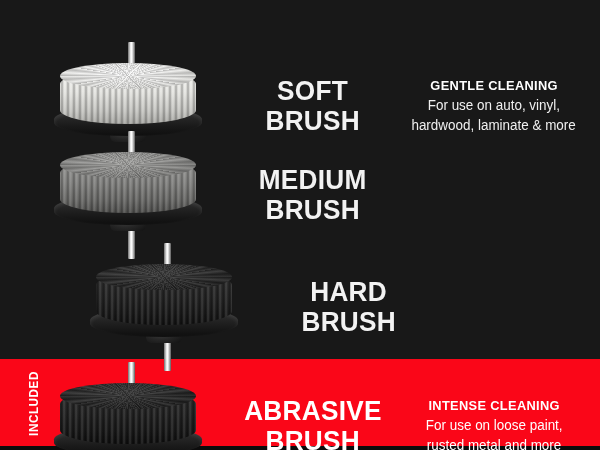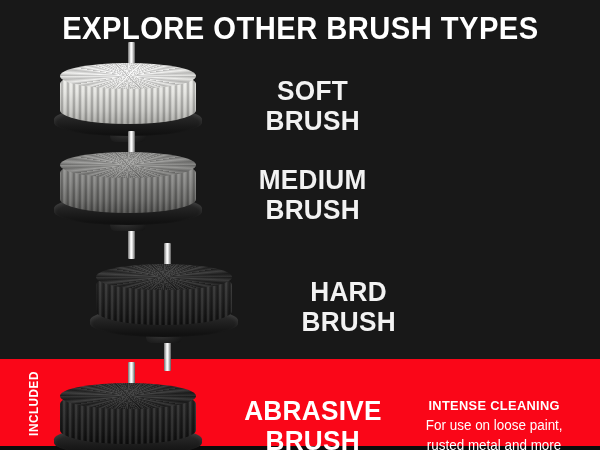--- a/index.html
+++ b/index.html
@@ -252,23 +252,20 @@
     white-space: nowrap;
     transform: scaleX(0.96);
   }
   #row-3 .desc-head, #row-3 .desc-sub { color: #ffffff; }
 </style>
 </head>
 <body>
 
 <div id="infographic">
 
-  <div class="title-bar">
-    <div class="title-text">EXPLORE OTHER BRUSH TYPES</div>
-  </div>
 
   <div class="red-band"></div>
   <div class="bottom-strip"></div>
 
   <div class="included-tag">
     <span class="included-text">INCLUDED</span>
   </div>
 
   <div class="row" id="row-0">
     <div class="brush-cell">
@@ -283,20 +280,25 @@
         <div class="top-face">
           <div class="tf-body"></div>
           <div class="tf-texture"></div>
         </div>
       </div>
     </div>
     <div class="name-cell">
       <div class="name-line">SOFT</div>
       <div class="name-line">BRUSH</div>
     </div>
+    <div class="desc-cell">
+      <div class="desc-head">GENTLE CLEANING</div>
+      <div class="desc-sub">For use on auto, vinyl,</div>
+      <div class="desc-sub">hardwood, laminate &amp; more</div>
+    </div>
   </div>
 
   <div class="row" id="row-1">
     <div class="brush-cell">
       <div class="shaft"></div>
       <div class="brush medium">
         <div class="hub"></div>
         <div class="base"></div>
         <div class="drum">
           <div class="body"></div>

